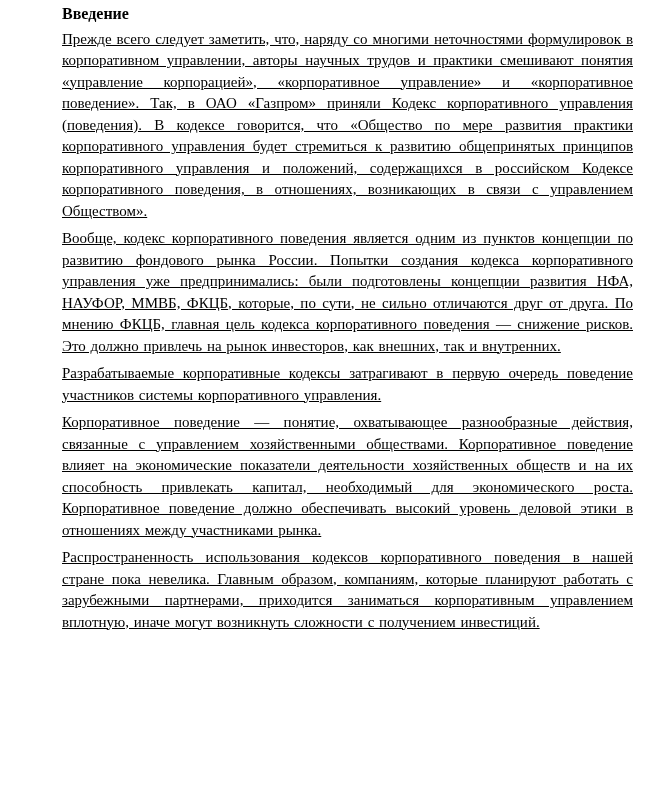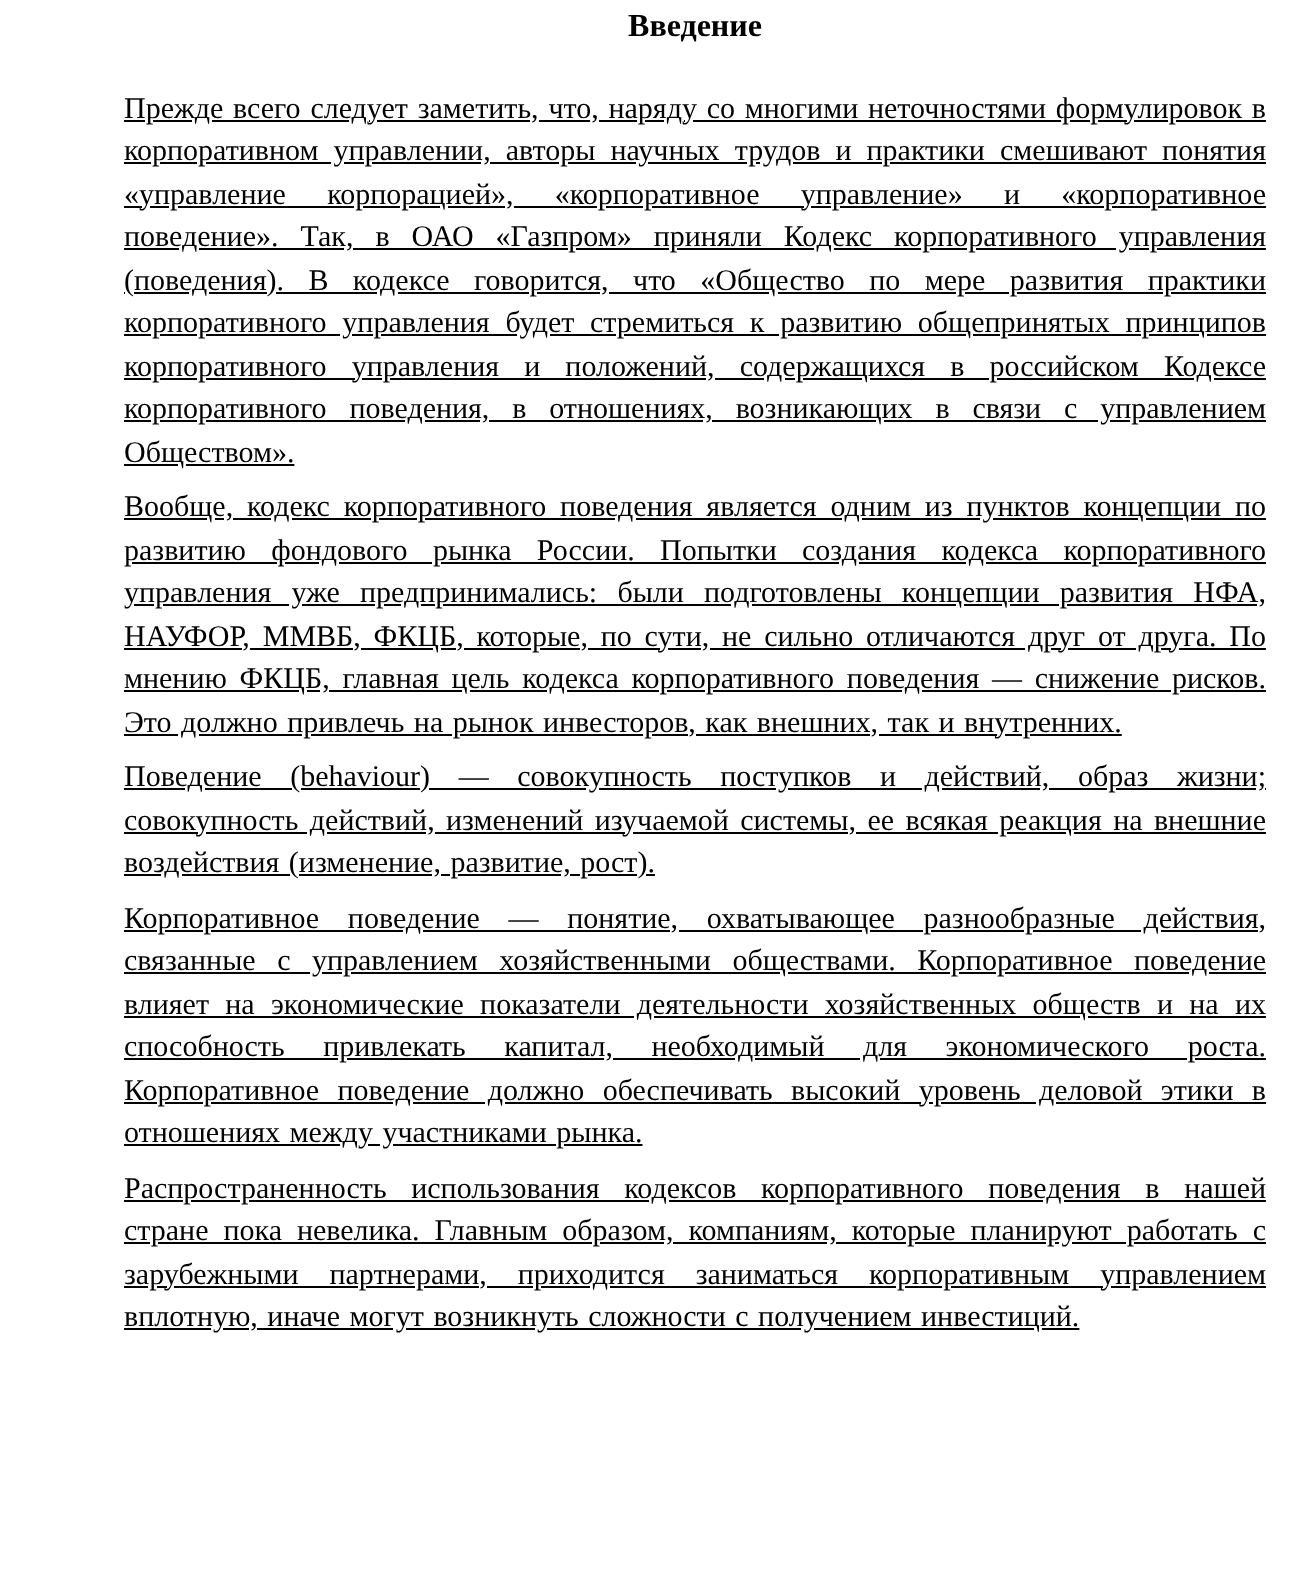--- a/index.html
+++ b/index.html
@@ -16,22 +16,21 @@
     color: #000000;
     font-family: "Liberation Serif", "DejaVu Serif", serif;
     font-size: 15px;
     line-height: 21.5px;
     padding: 3px 13px 0 62px;
     overflow: hidden;
   }
   .doc-title {
     font-size: 16px;
     font-weight: bold;
-    text-align: center;
-    margin: 0 0 20px 0;
+    margin: 0 0 4px 0;
     line-height: 21.5px;
   }
   .doc-paragraph {
     margin: 0 0 6px 0;
     text-align: justify;
     text-align-last: left;
     -moz-text-align-last: left;
     word-spacing: 1px;
     text-decoration: underline;
   }
@@ -39,19 +38,19 @@
 </head>
 <body>
 
 <div class="page">
   <h1 class="doc-title">Введение</h1>
 
   <p class="doc-paragraph">Прежде всего следует заметить, что, наряду со многими неточностями формулировок в корпоративном управлении, авторы научных трудов и практики смешивают понятия «управление корпорацией», «корпоративное управление» и «корпоративное поведение». Так, в ОАО «Газпром» приняли Кодекс корпоративного управления (поведения). В кодексе говорится, что «Общество по мере развития практики корпоративного управления будет стремиться к развитию общепринятых принципов корпоративного управления и положений, содержащихся в российском Кодексе корпоративного поведения, в отношениях, возникающих в связи с управлением Обществом».</p>
 
   <p class="doc-paragraph">Вообще, кодекс корпоративного поведения является одним из пунктов концепции по развитию фондового рынка России. Попытки создания кодекса корпоративного управления уже предпринимались: были подготовлены концепции развития НФА, НАУФОР, ММВБ, ФКЦБ, которые, по сути, не сильно отличаются друг от друга. По мнению ФКЦБ, главная цель кодекса корпоративного поведения — снижение рисков. Это должно привлечь на рынок инвесторов, как внешних, так и внутренних.</p>
 
+  <p class="doc-paragraph">Разрабатываемые корпоративные кодексы затрагивают в первую очередь поведение участников системы корпоративного управления.</p>
 
-  <p class="doc-paragraph">Поведение (behaviour) — совокупность поступков и действий, образ жизни; совокупность действий, изменений изучаемой системы, ее всякая реакция на внешние воздействия (изменение, развитие, рост).</p>
 
   <p class="doc-paragraph">Корпоративное поведение — понятие, охватывающее разнообразные действия, связанные с управлением хозяйственными обществами. Корпоративное поведение влияет на экономические показатели деятельности хозяйственных обществ и на их способность привлекать капитал, необходимый для экономического роста. Корпоративное поведение должно обеспечивать высокий уровень деловой этики в отношениях между участниками рынка.</p>
 
   <p class="doc-paragraph">Распространенность использования кодексов корпоративного поведения в нашей стране пока невелика. Главным образом, компаниям, которые планируют работать с зарубежными партнерами, приходится заниматься корпоративным управлением вплотную, иначе могут возникнуть сложности с получением инвестиций.</p>
 </div>
 
 </body></html>

